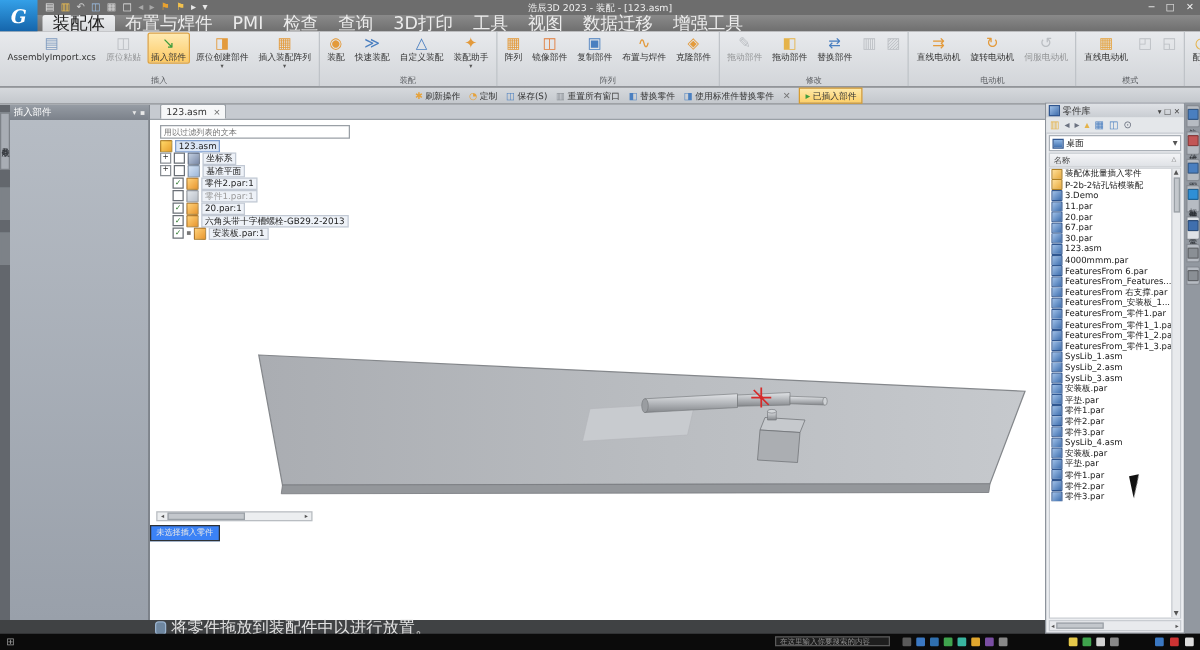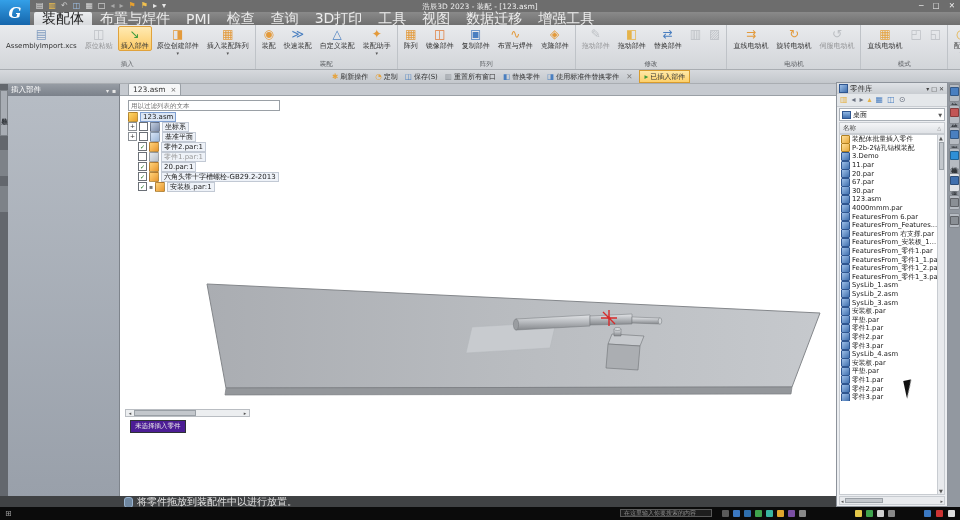--- a/index.html
+++ b/index.html
@@ -74,25 +74,25 @@
   .tico.part-g{background:linear-gradient(135deg,#e3e7ec,#b9c0c9);}
   .tpin{font-size:6px;color:#7a808a;color:#777;flex:none;}
   .tlabel{border:1px solid #c2c9d4;background:#eef2f8;padding:0 2px;line-height:8px;}
   .trow.dim .tlabel{color:#999;}
   .tlabel.root{border-color:#7f9fd0;background:#dbe6f5;}
   
   #canvas-hscroll{position:absolute;left:5px;top:313px;width:125px;height:8px;background:#eceef0;
                   border:1px solid #b9bdc2;display:flex;align-items:center;box-sizing:border-box;}
   #canvas-hscroll .arr{font-size:5px;color:#555;width:8px;text-align:center;}
   #canvas-hscroll .thumb{height:6px;width:62px;background:#c3c7cc;border:1px solid #9aa0a6;box-sizing:border-box;}
-  #canvas-tooltip{position:absolute;left:10px;top:324px;background:#4c1d95;color:#e8e8e8;
+  #canvas-tooltip{position:absolute;left:0;top:324px;background:#3b82f6;color:#e8e8e8;
                   font-size:6.5px;padding:1px 4px;border:1px solid #2e3135;white-space:nowrap;}
   
   #promptbar{position:absolute;left:0;top:496px;width:836px;height:12px;background:#404244;color:#e3e3e3;
-             font-size:10px;display:flex;align-items:center;padding-left:124px;gap:4px;box-sizing:border-box;}
+             font-size:13px;display:flex;align-items:center;padding-left:124px;gap:4px;box-sizing:border-box;}
   .micon{width:7px;height:9px;border:1px solid #9ab4d0;border-radius:3px;background:#6f87a0;flex:none;}
   
   #partslib{position:absolute;left:836px;top:82px;width:112px;height:425px;background:#eceef1;
             border:1px solid #8d939b;box-sizing:border-box;display:flex;flex-direction:column;z-index:20;}
   .pl-title{height:11px;background:linear-gradient(#dfe2e6,#c9cdd2);display:flex;align-items:center;
             font-size:7.5px;color:#333;padding:0 2px;gap:2px;flex:none;}
   .pl-title .ti{width:7px;height:7px;background:linear-gradient(135deg,#9fc0e8,#3f6fae);border:1px solid #2f5690;flex:none;}
   .pl-title .tl{flex:1;white-space:nowrap;overflow:hidden;}
   .pl-title .tbico{font-size:6px;color:#444;padding:0 1px;}
   .pl-toolbar{height:12px;display:flex;align-items:center;gap:4px;padding:0 3px;background:#e4e7ea;

